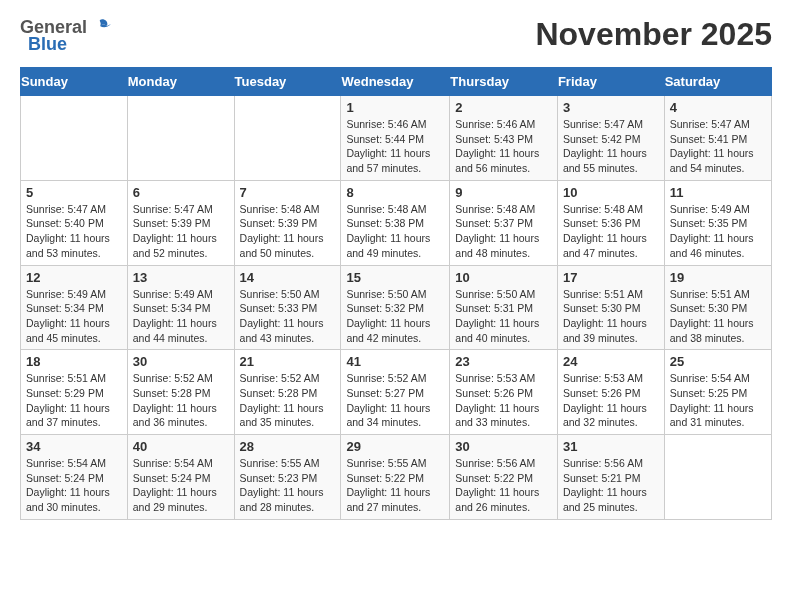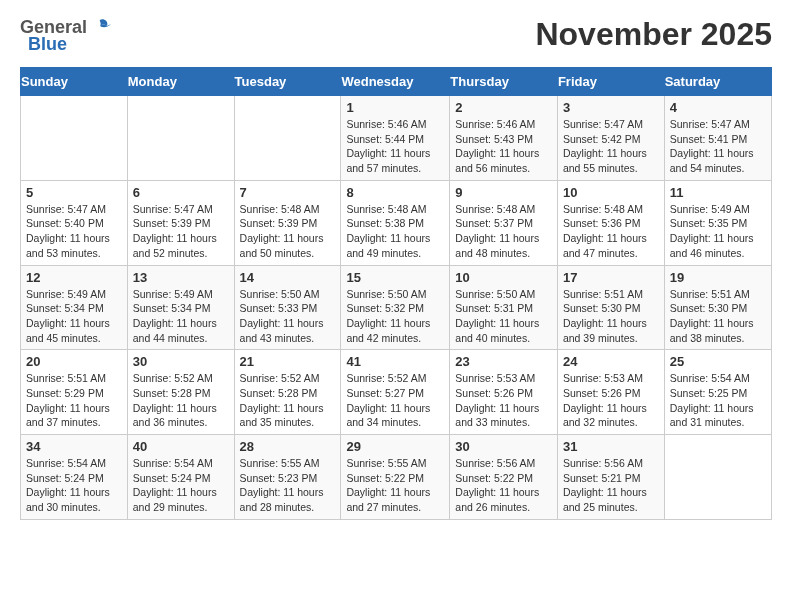--- a/index.html
+++ b/index.html
@@ -243,21 +243,21 @@
         <td>
           <span class="day-number">19</span>
           <div class="day-info" style="white-space: pre-line;">Sunrise: 5:51 AM
 Sunset: 5:30 PM
 Daylight: 11 hours
 and 38 minutes.</div>
         </td>
       </tr>
       <tr>
         <td>
-          <span class="day-number">20</span>
+          <span class="day-number">18</span>
           <div class="day-info" style="white-space: pre-line;">Sunrise: 5:51 AM
 Sunset: 5:29 PM
 Daylight: 11 hours
 and 37 minutes.</div>
         </td>
         <td>
           <span class="day-number">30</span>
           <div class="day-info" style="white-space: pre-line;">Sunrise: 5:52 AM
 Sunset: 5:28 PM
 Daylight: 11 hours

